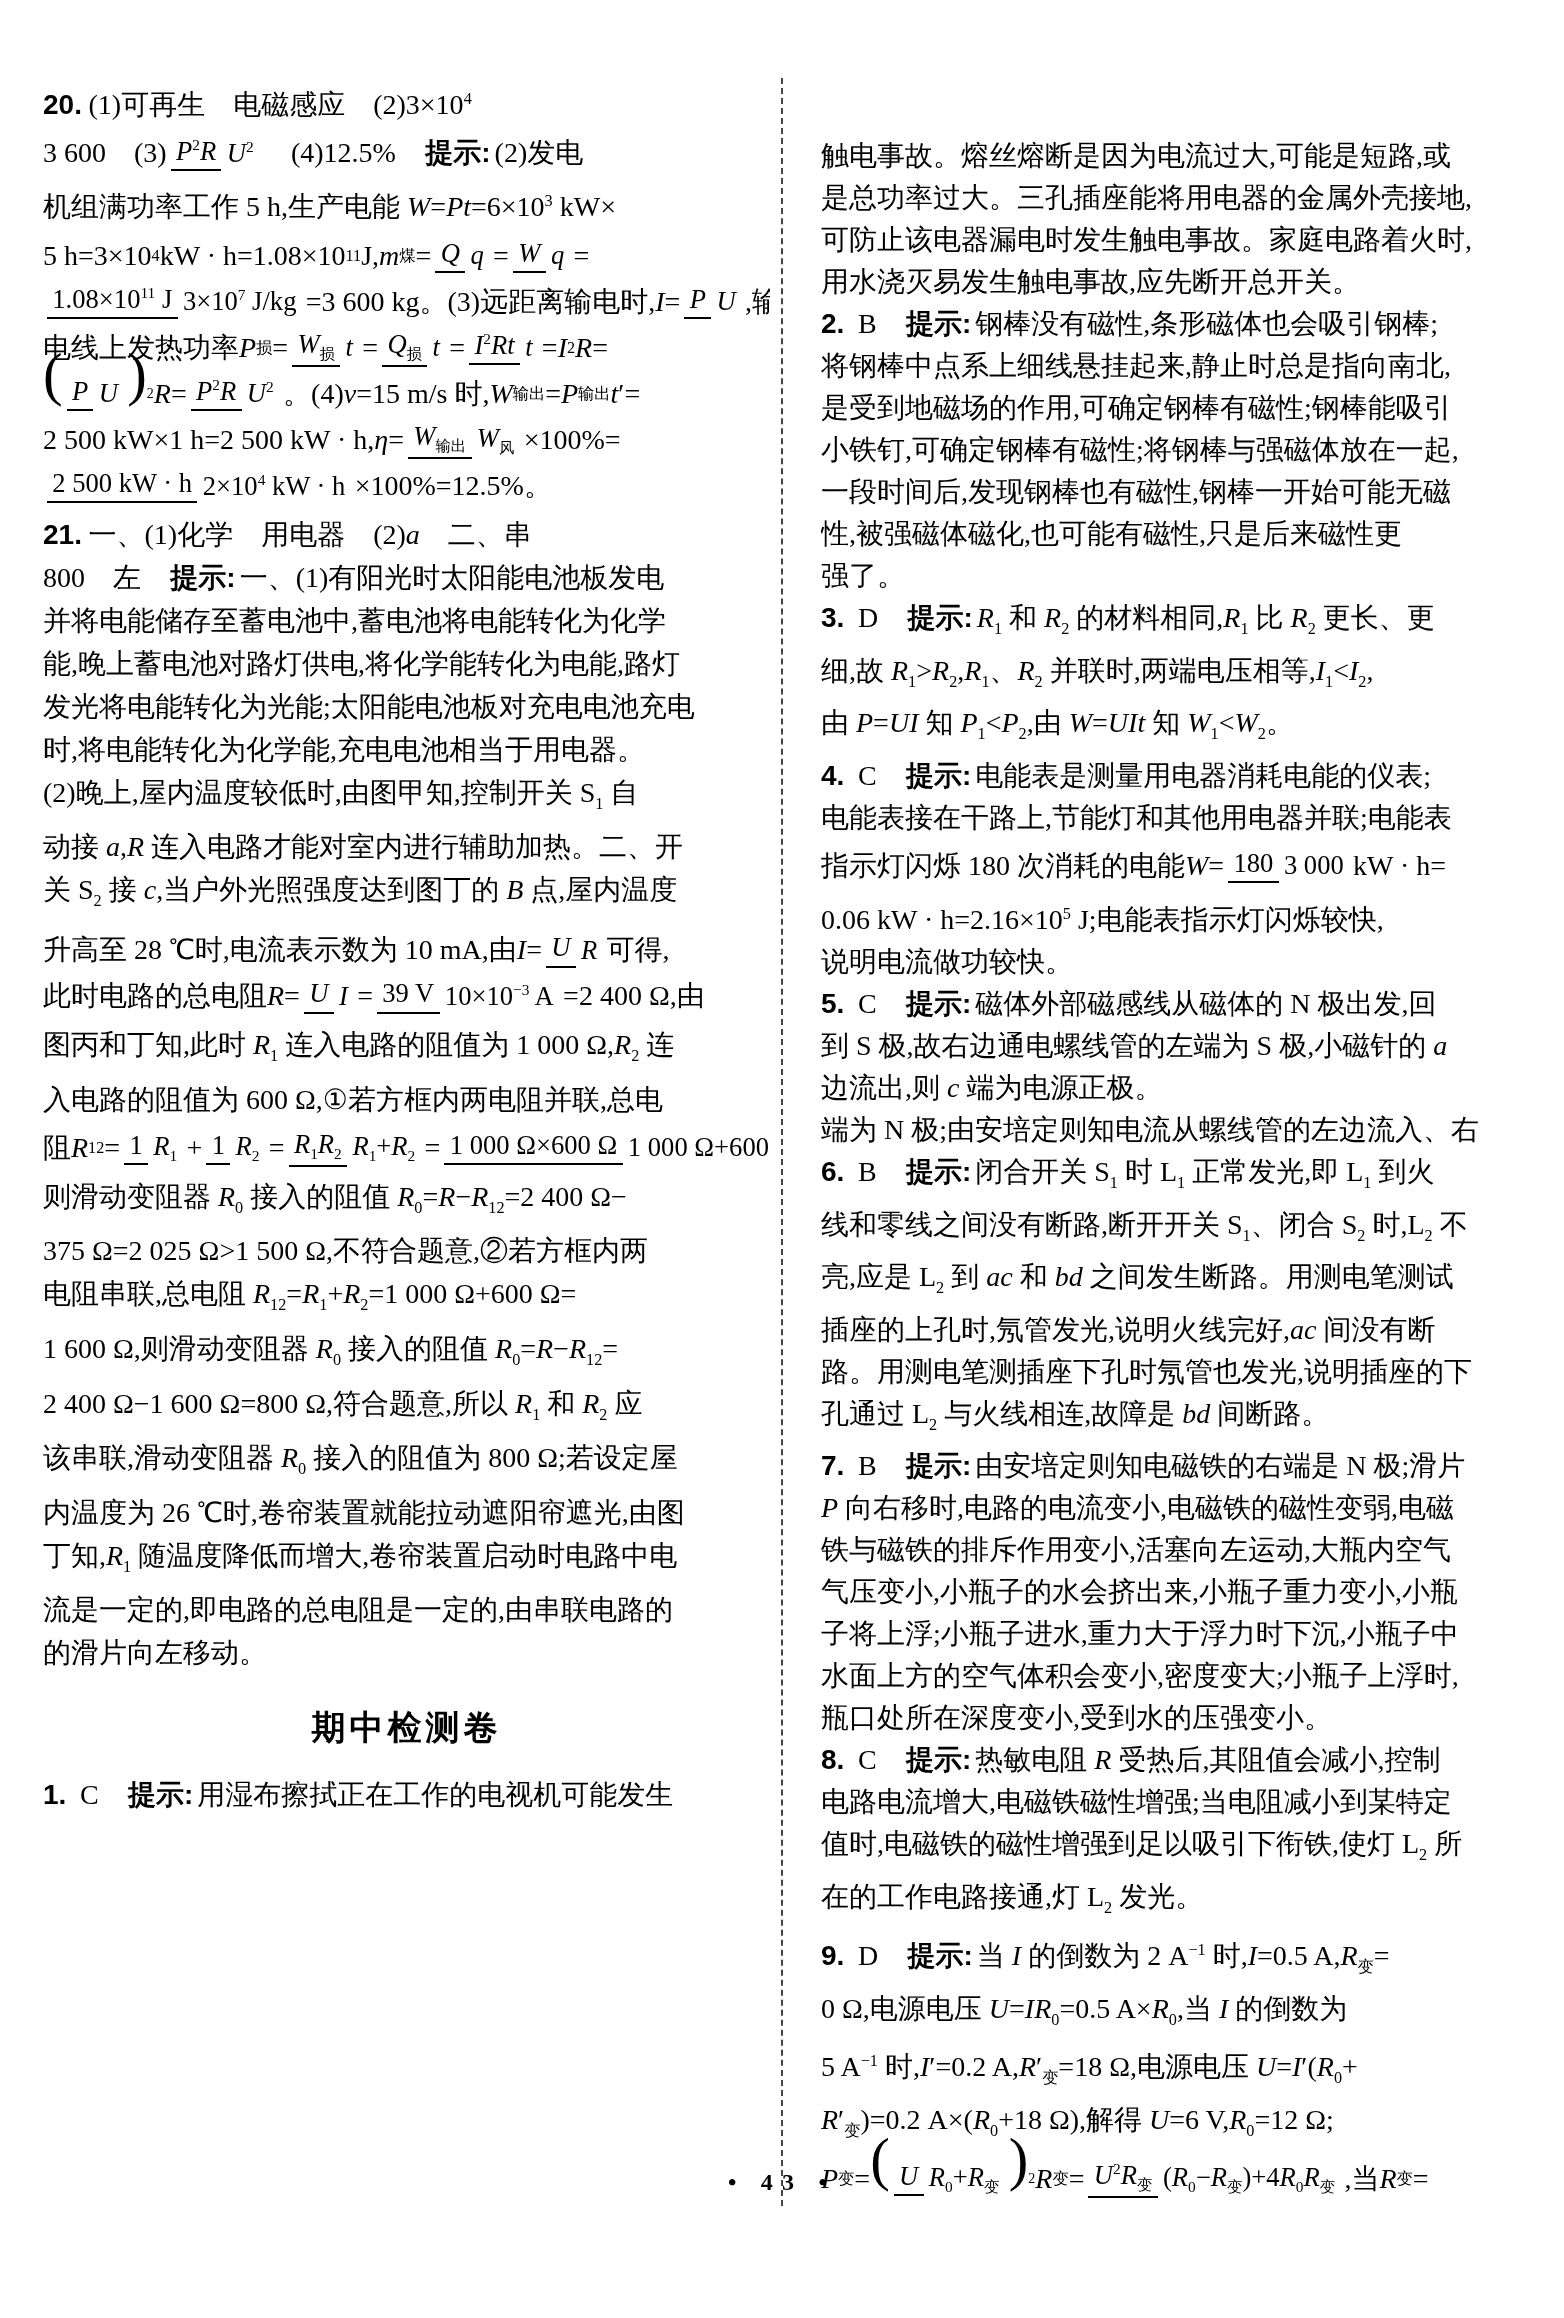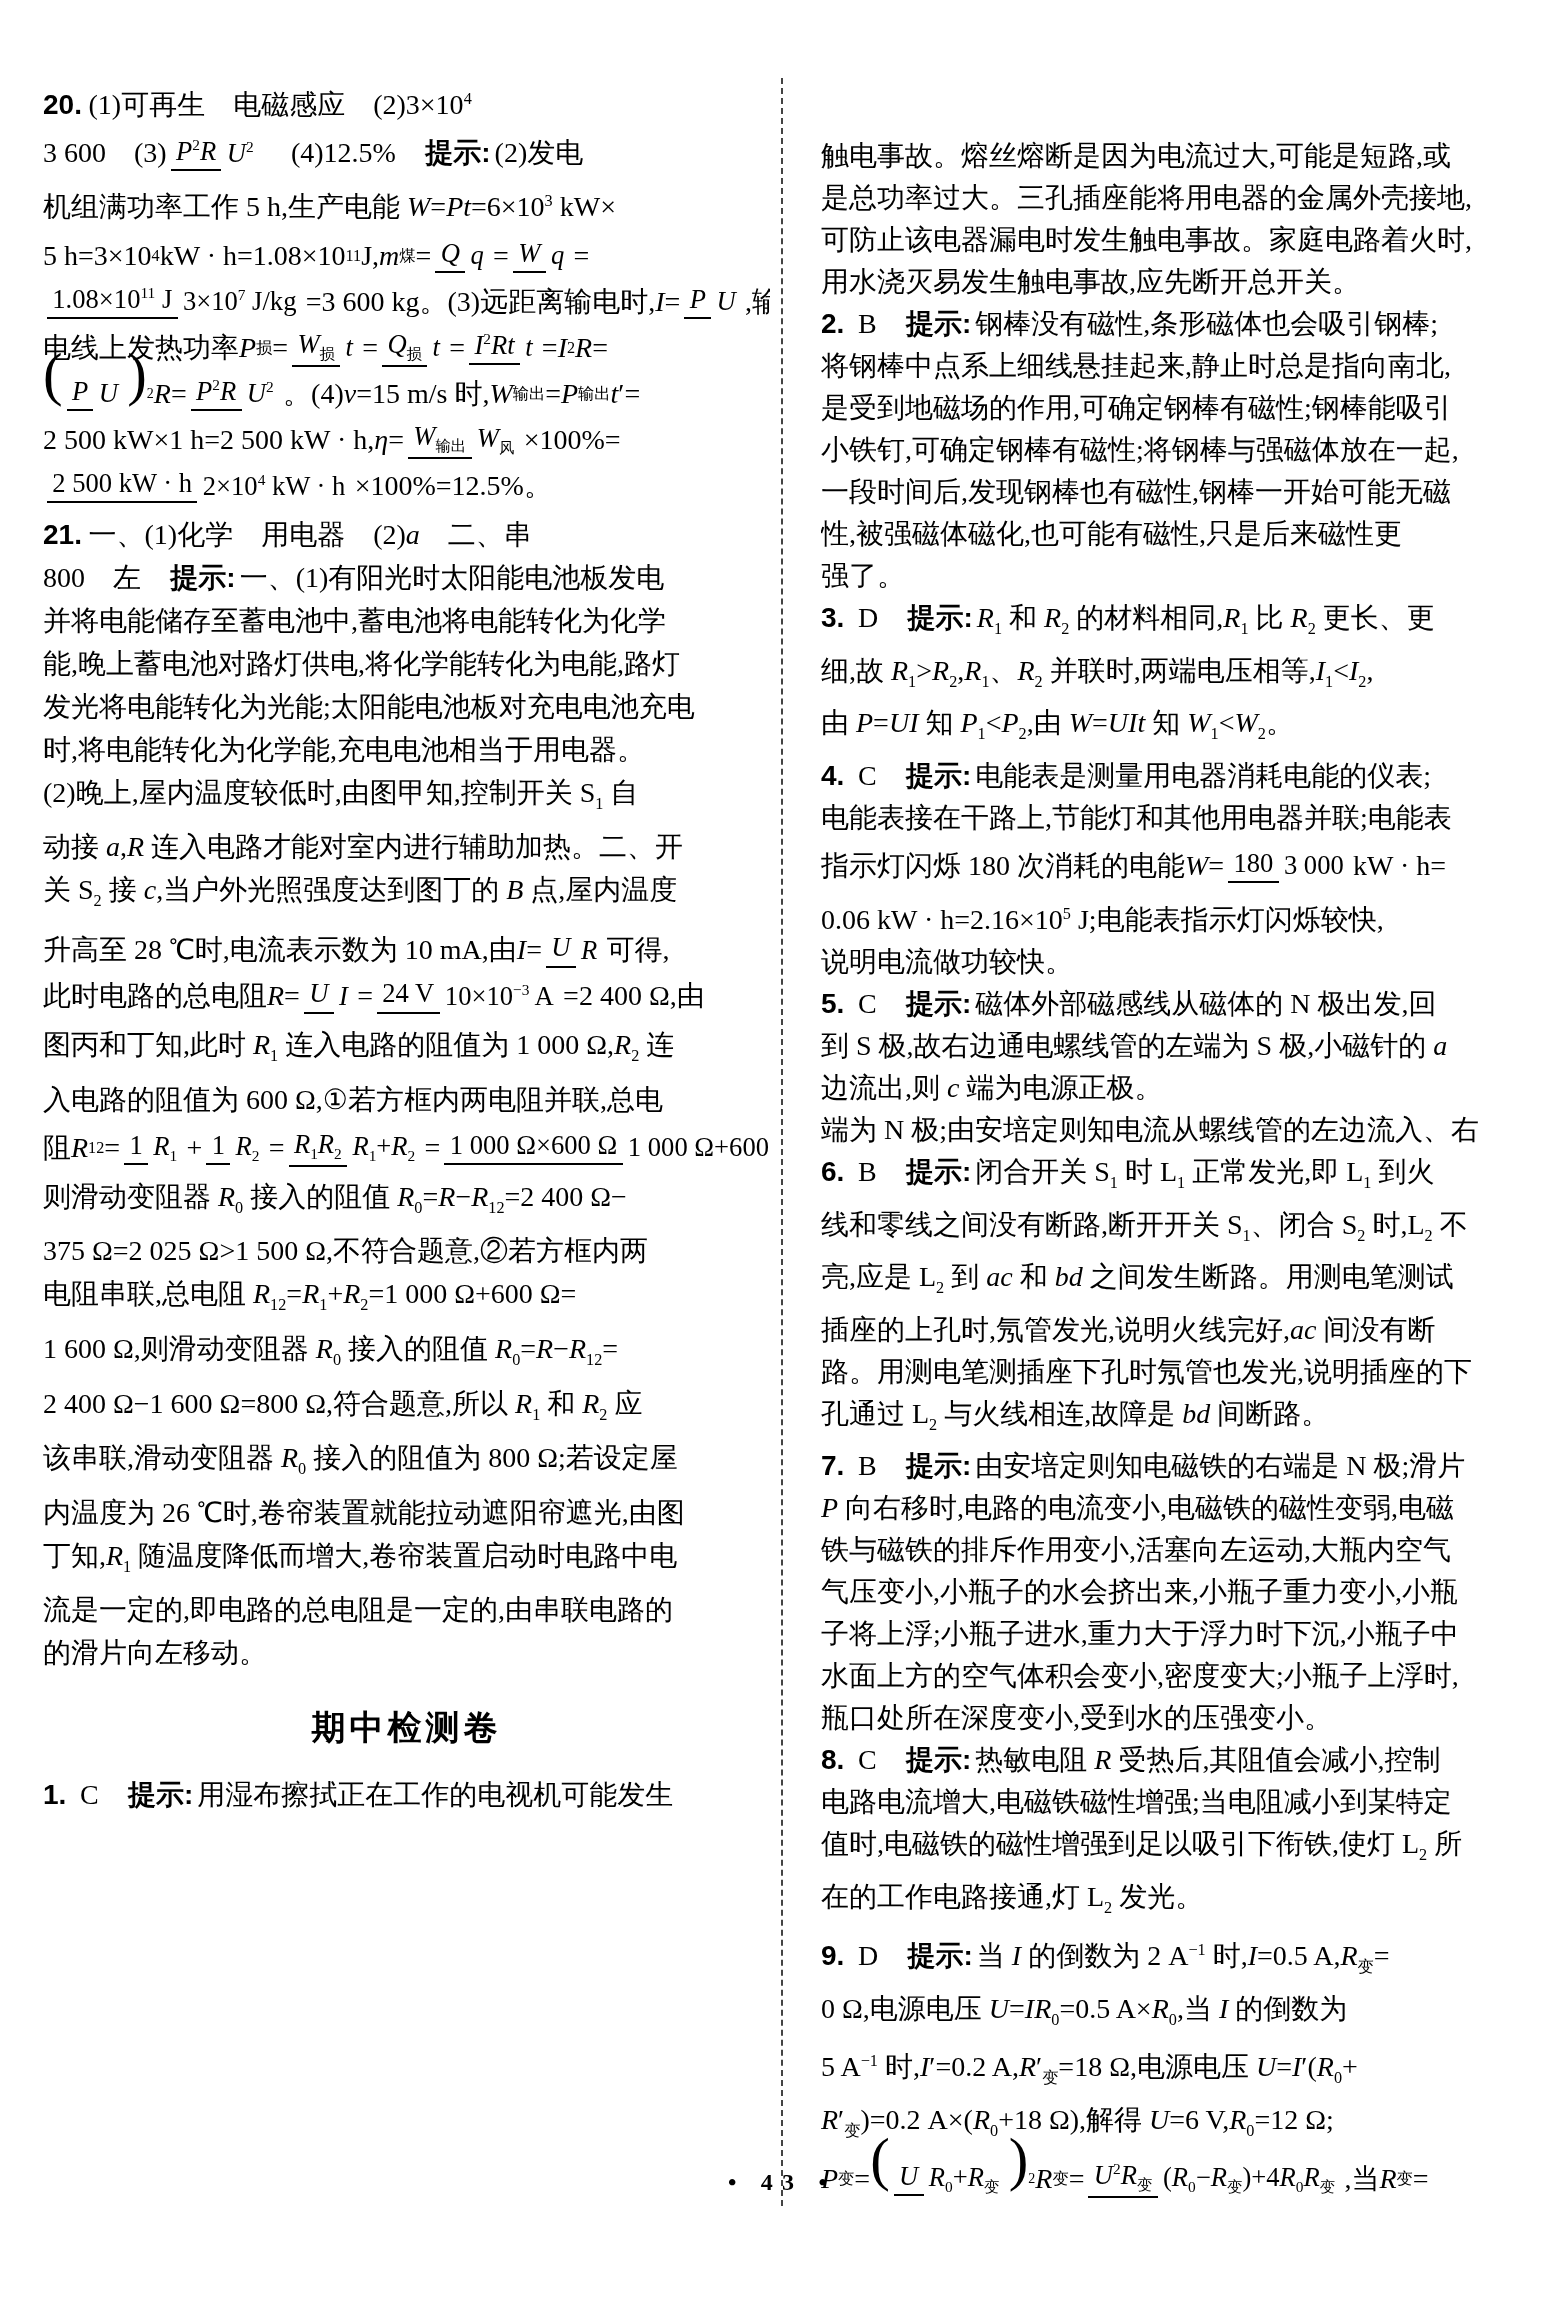--- a/index.html
+++ b/index.html
@@ -91,21 +91,21 @@
       <div class="line plain">动接 <i>a</i>,<i>R</i> 连入电路才能对室内进行辅助加热。二、开</div>
       <div class="line plain">关 S<sub>2</sub> 接 <i>c</i>,当户外光照强度达到图丁的 <i>B</i> 点,屋内温度</div>
       <div class="line formula">升高至 28 ℃时,电流表示数为 10 mA,由 <i>I</i>=<span class="fr">
           <span class="n"><i>U</i></span>
           <span class="d"><i>R</i></span>
         </span>可得,</div>
       <div class="line formula">此时电路的总电阻 <i>R</i>=<span class="fr">
           <span class="n"><i>U</i></span>
           <span class="d"><i>I</i></span>
         </span>=<span class="fr">
-          <span class="n">24 V</span>
+          <span class="n">39 V</span>
           <span class="d">10×10<sup>−3</sup> A</span>
         </span>=2 400 Ω,由</div>
       <div class="line plain">图丙和丁知,此时 <i>R</i><sub>1</sub> 连入电路的阻值为 1 000 Ω,<i>R</i><sub>2</sub> 连</div>
       <div class="line plain">入电路的阻值为 600 Ω,①若方框内两电阻并联,总电</div>
       <div class="line formula">阻 <i>R</i><sub>12</sub>=<span class="fr">
           <span class="n">1</span>
           <span class="d"><i>R</i><sub>1</sub></span>
         </span>+<span class="fr">
           <span class="n">1</span>
           <span class="d"><i>R</i><sub>2</sub></span>

